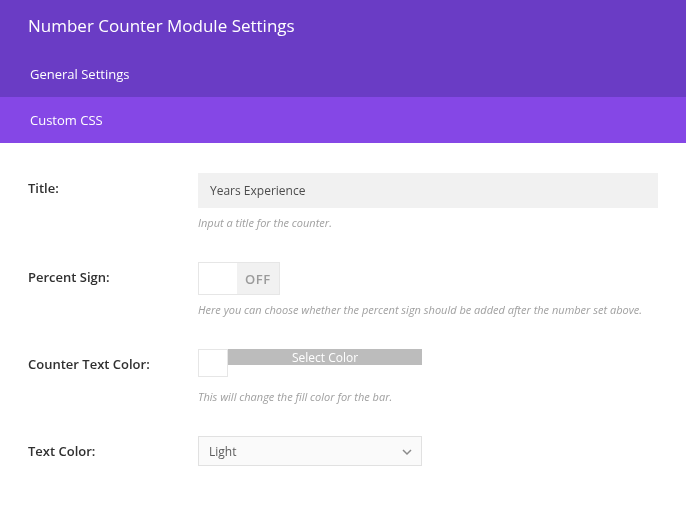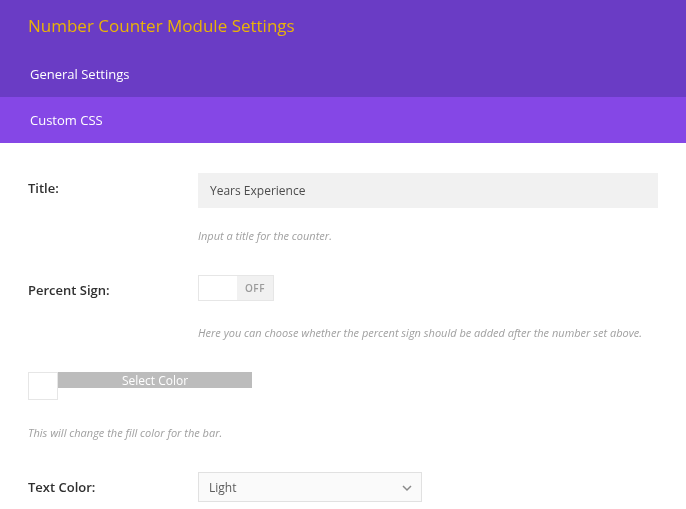--- a/index.html
+++ b/index.html
@@ -1,35 +1,35 @@
 <!DOCTYPE html>
 <html><head>
 <meta charset="utf-8">
 <style>
 * { margin: 0; padding: 0; box-sizing: border-box; }
 body { font-family: "Open Sans", "Helvetica Neue", Arial, sans-serif; background: #fff; width: 686px; }
 
-.header { background: #6a3cc5; color: #eab308; padding: 14px 28px; font-size: 17px; font-weight: 400; }
+.header { background: #6a3cc5; color: #ffffff; padding: 14px 28px; font-size: 17px; font-weight: 400; }
 
 .tabs { background: #8547e6; display: flex; flex-direction: column; }
 .tab { color: #fff; font-size: 13px; padding: 14px 30px; cursor: pointer; font-weight: 400; }
 .tab.active { background: #6a3cc5; }
 
 .content { padding: 30px 28px 20px; }
 .row { display: flex; margin-bottom: 32px; justify-content: center; }
 .label { width: 170px; font-size: 13px; font-weight: 600; color: #303030; padding-top: 6px; }
 .field { flex: 1; }
 
 .text-input { width: 100%; border: none; background: #f1f1f1; padding: 9px 12px; font-size: 12px; color: #4c4c4c; font-family: inherit; }
 
-.help { font-size: 11px; color: #a0a0a0; font-style: italic; margin-top: 20px; }
+.help { font-size: 11px; color: #a0a0a0; font-style: italic; margin-top: 7px; }
 
 .toggle { display: inline-flex; border: 1px solid #e6e6e6; }
 .toggle-left { width: 38px; height: 24px; background: #fff; }
-.toggle-right { height: 24px; background: #f1f1f1; color: #9b9b9b; font-size: 10px; font-weight: 600; display: flex; align-items: center; padding: 0 8px; letter-spacing: .5px; }
+.toggle-right { height: 31px; background: #f1f1f1; color: #9b9b9b; font-size: 13px; font-weight: 600; display: flex; align-items: center; padding: 0 8px; letter-spacing: .5px; }
 
 .colorpick { display: inline-flex; width: 224px; }
 .swatch { width: 30px; height: 28px; background: #fff; border: 1px solid #e6e6e6; }
 .select-color-btn { flex: 1; background: #bcbcbc; color: #fff; font-size: 12px; display: flex; align-items: center; justify-content: center; height: 16px; border: none; cursor: pointer; font-family: inherit; }
 
 .select-wrap { position: relative; width: 224px; }
 .select-disp { height: 30px; border: 1px solid #e1e1e1; background: #fafafa; display: flex; align-items: center; padding: 0 10px; font-size: 12px; color: #5c5c5c; cursor: pointer; }
 .chev { position: absolute; right: 10px; top: 50%; transform: translateY(-50%); }
 .chev svg { width: 10px; height: 10px; fill: none; stroke: #8a8a8a; stroke-width: 1.5; }
 </style>
@@ -61,20 +61,21 @@
     <div class="field">
       <div class="toggle">
         <div class="toggle-left"></div>
         <div class="toggle-right">OFF</div>
       </div>
       <div class="help">Here you can choose whether the percent sign should be added after the number set above.</div>
     </div>
   </div>
 
   <div class="row">
+    <div class="label">Counter Text Color:</div>
     <div class="field">
       <div class="colorpick">
         <div class="swatch"></div>
         <button class="select-color-btn">Select Color</button>
       </div>
       <div class="help">This will change the fill color for the bar.</div>
     </div>
   </div>
 
   <div class="row" style="margin-bottom:0">

